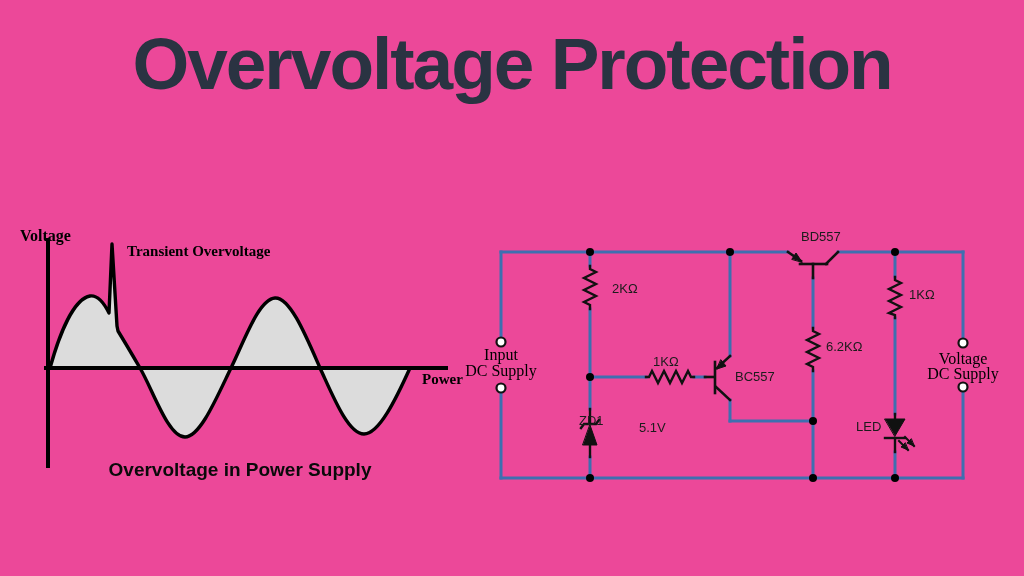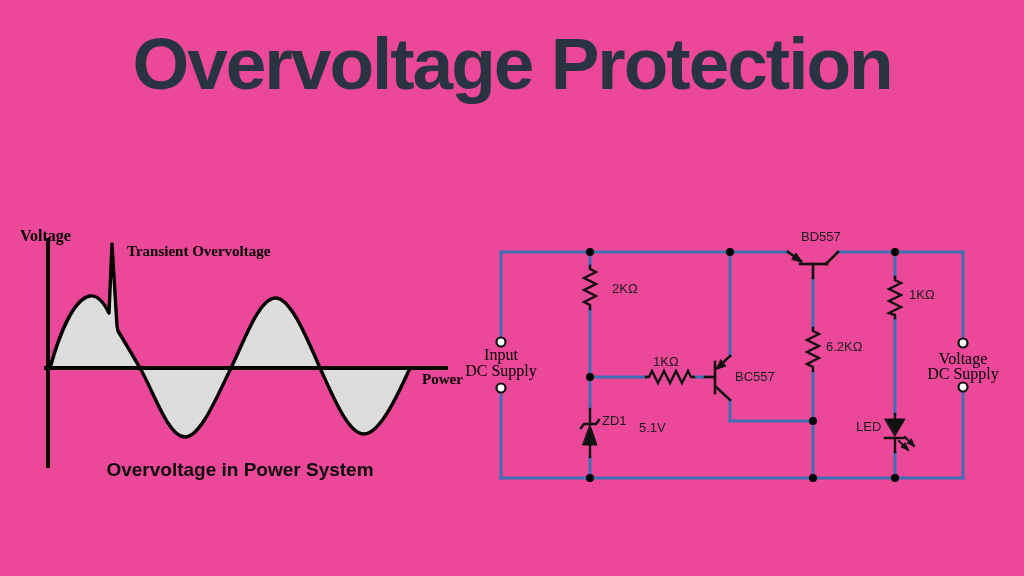--- a/index.html
+++ b/index.html
@@ -134,30 +134,30 @@
         <circle cx="590" cy="478" r="4"></circle>
         <circle cx="813" cy="478" r="4"></circle>
         <circle cx="895" cy="478" r="4"></circle>
       </g>
     </g>
   </svg>
 
   <div class="slabel bold" style="left:20px;top:227px;font-size:16px;">Voltage</div>
   <div class="slabel bold" style="left:127px;top:243px;font-size:15px;">Transient Overvoltage</div>
   <div class="slabel bold" style="left:422px;top:371px;font-size:15px;">Power</div>
-  <div class="caption center" style="left:95px;top:459px;width:290px;">Overvoltage in Power System</div>
+  <div class="caption center" style="left:95px;top:459px;width:290px;">Overvoltage in Power Supply</div>
 
   <div class="slabel center" style="left:461px;top:346px;width:80px;font-size:16px;">Input</div>
   <div class="slabel center" style="left:451px;top:362px;width:100px;font-size:16px;">DC Supply</div>
   <div class="slabel center" style="left:923px;top:350px;width:80px;font-size:16px;">Voltage</div>
   <div class="slabel center" style="left:913px;top:365px;width:100px;font-size:16px;">DC Supply</div>
 
   <div class="clabel" style="left:604px;top:281px;margin-left:8px;">2KΩ</div>
   <div class="clabel" style="left:653px;top:354px;">1KΩ</div>
   <div class="clabel" style="left:735px;top:369px;">BC557</div>
   <div class="clabel" style="left:789px;top:229px;margin-left:12px;">BD557</div>
   <div class="clabel" style="left:826px;top:339px;">6.2KΩ</div>
   <div class="clabel" style="left:909px;top:287px;">1KΩ</div>
-  <div class="clabel" style="left:602px;top:413px;">ZD1</div>
+  <div class="clabel" style="left:579px;top:413px;">ZD1</div>
   <div class="clabel" style="left:603px;top:420px;margin-left:36px;">5.1V</div>
   <div class="clabel" style="left:856px;top:419px;">LED</div>
 
 </div>
 
 </body></html>

